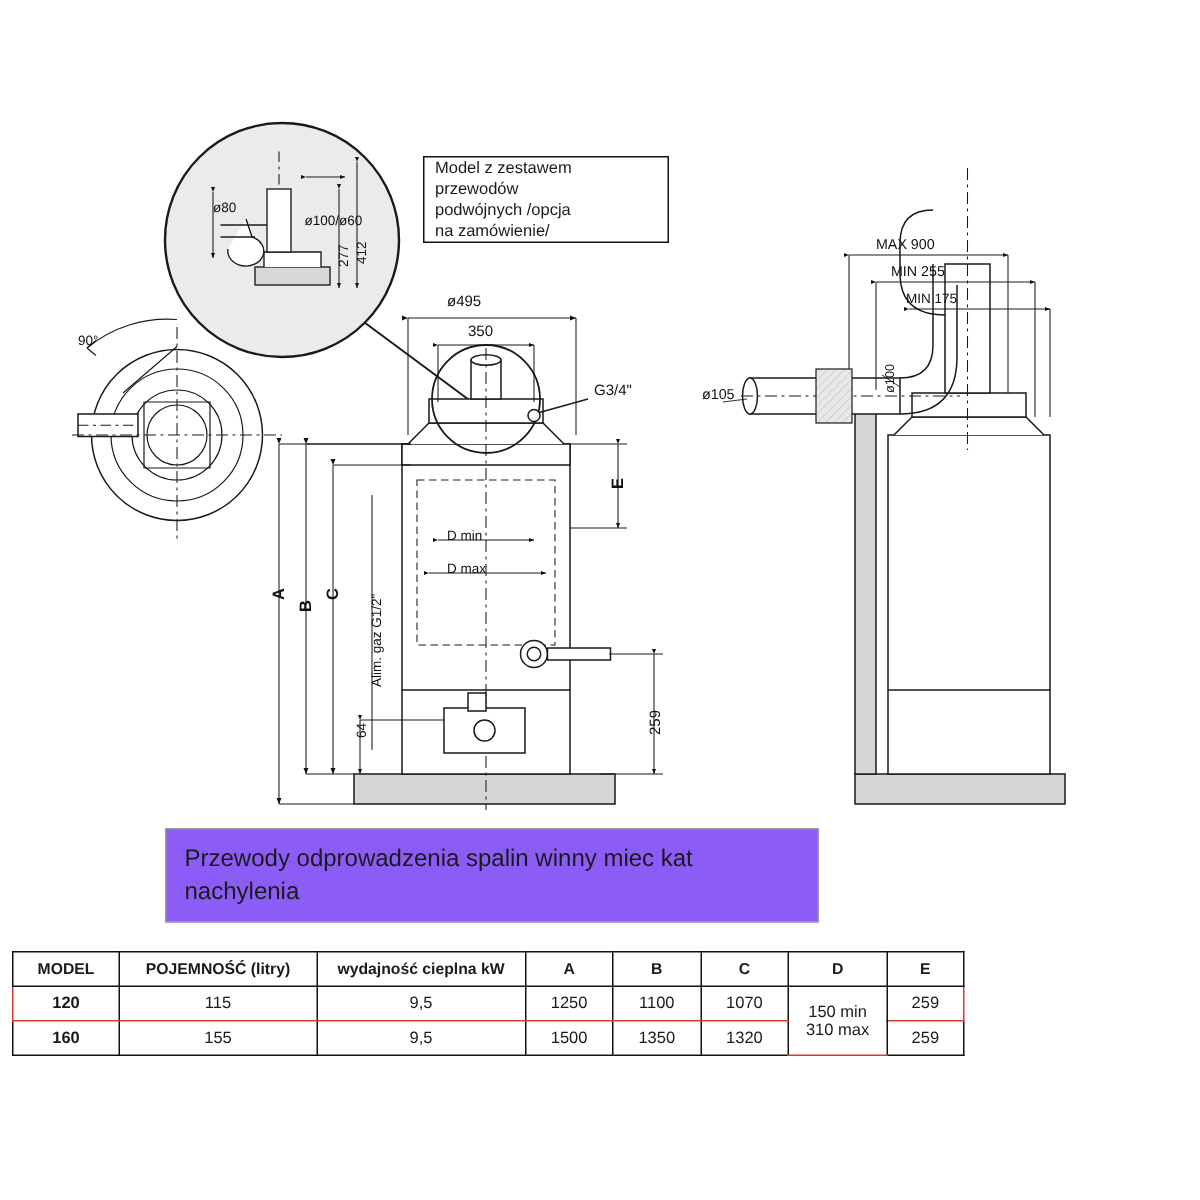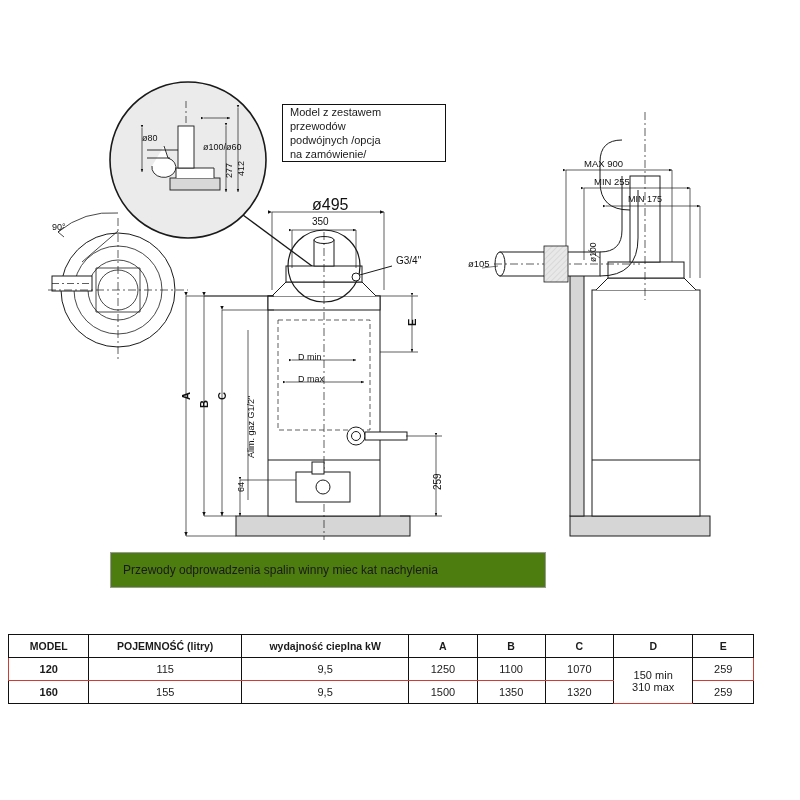--- a/index.html
+++ b/index.html
@@ -6,21 +6,21 @@
   body{width:800px;height:800px;font-family:"Liberation Sans",sans-serif;color:#1a1a1a;overflow:hidden;}
   #stage{position:relative;width:800px;height:800px;}
 
   .lbl{position:absolute;font-size:9px;color:#111;white-space:nowrap;}
   .lbl.b{font-weight:bold;}
   .vert{transform:rotate(-90deg);transform-origin:left top;}
 
   
   .callout{position:absolute;border:1px solid #111;background:#fff;padding:0 7px;font-size:11px;line-height:1.28;}
   
-  .note{position:absolute;border:1px solid #9a9a9a;background:#4d7c0f;padding:9px 12px;font-size:12px;line-height:1.35;}
+  .note{position:absolute;border:1px solid #9a9a9a;background:#8b5cf6;padding:9px 12px;font-size:16px;line-height:1.35;}
 
   
   table.spec{position:absolute;border-collapse:collapse;font-size:11px;}
   table.spec td,table.spec th{border:1px solid #111;text-align:center;padding:5px 3px;font-weight:normal;}
   table.spec th{font-weight:bold;font-size:10.5px;}
   table.spec tr.hl td{border-top:1.6px solid #d03b33;border-bottom:1.6px solid #d03b33;}
   table.spec tr.hl td:first-child{border-left:1.6px solid #d03b33;margin-left:26px;}
   table.spec tr.hl td.rend{border-right:1.6px solid #d03b33;}
   table.spec td.mb{font-weight:bold;}
   .dspan{font-size:11px;}
@@ -201,48 +201,48 @@
   <div class="lbl vert" style="left:224px;top:178px;">277</div>
   <div class="lbl vert" style="left:236px;top:176px;">412</div>
 
   <div class="callout" style="left:282px;top:104px;width:148px;">
     <div>Model z zestawem</div>
     <div>przewodów</div>
     <div>podwójnych  /opcja</div>
     <div>na zamówienie/</div>
   </div>
 
-  <div class="lbl" style="left:312px;top:196px;font-size:16px;">ø495</div>
+  <div class="lbl" style="left:298px;top:196px;font-size:10px;">ø495</div>
   <div class="lbl" style="left:312px;top:216px;font-size:10px;">350</div>
   <div class="lbl" style="left:396px;top:255px;font-size:10px;">G3/4"</div>
   <div class="lbl" style="left:52px;top:222px;font-size:9px;">90°</div>
 
   <div class="lbl b vert" style="left:180px;top:400px;font-size:11px;">A</div>
   <div class="lbl b vert" style="left:198px;top:408px;font-size:11px;">B</div>
   <div class="lbl b vert" style="left:216px;top:400px;font-size:11px;">C</div>
   <div class="lbl vert" style="left:236px;top:492px;font-size:9px;">64</div>
   <div class="lbl vert" style="left:246px;top:458px;font-size:9px;">Alim. gaz G1/2"</div>
 
   <div class="lbl" style="left:298px;top:352px;font-size:9px;">D min</div>
   <div class="lbl" style="left:298px;top:374px;font-size:9px;">D max</div>
 
   <div class="lbl b vert" style="left:406px;top:326px;font-size:11px;">E</div>
   <div class="lbl vert" style="left:432px;top:490px;font-size:10px;">259</div>
 
   <div class="lbl" style="left:584px;top:158px;font-size:9.5px;">MAX 900</div>
   <div class="lbl" style="left:594px;top:176px;font-size:9.5px;">MIN 255</div>
-  <div class="lbl" style="left:628px;top:194px;font-size:9px;">MIN 175</div>
+  <div class="lbl" style="left:604px;top:194px;font-size:9px;">MIN 175</div>
   <div class="lbl" style="left:468px;top:258px;font-size:9.5px;">ø105</div>
   <div class="lbl vert" style="left:588px;top:262px;font-size:8.5px;">ø100</div>
 
   <div class="note" style="left:110px;top:552px;width:410px;">
     <div>Przewody odprowadzenia spalin winny miec kat nachylenia</div>
   </div>
 
-  <table class="spec" style="left:8px;top:634px;width:746px;">
+  <table class="spec" style="left:8px;top:634px;width:635px;">
     <thead>
       <tr>
         <th style="width:80px;">MODEL</th>
         <th style="width:160px;">POJEMNOŚĆ (litry)</th>
         <th style="width:180px;">wydajność cieplna kW</th>
         <th style="width:68px;">A</th>
         <th style="width:68px;">B</th>
         <th style="width:68px;">C</th>
         <th style="width:82px;">D</th>
         <th style="width:60px;">E</th>

